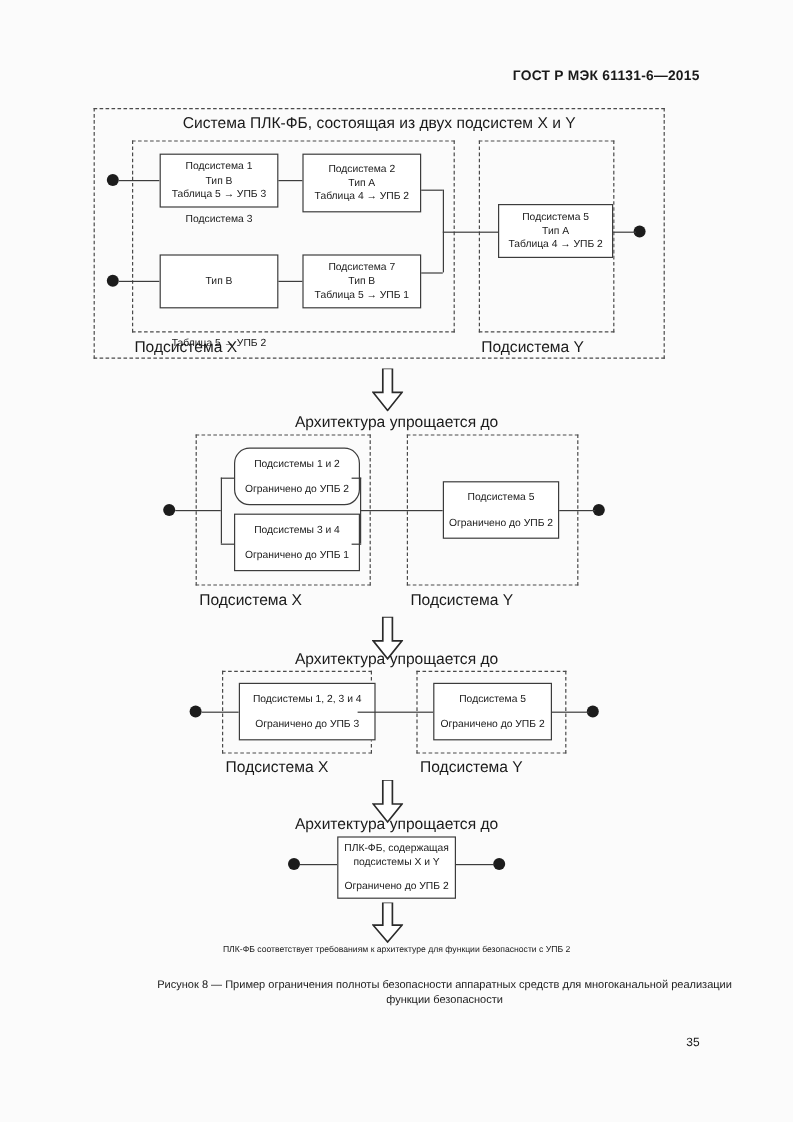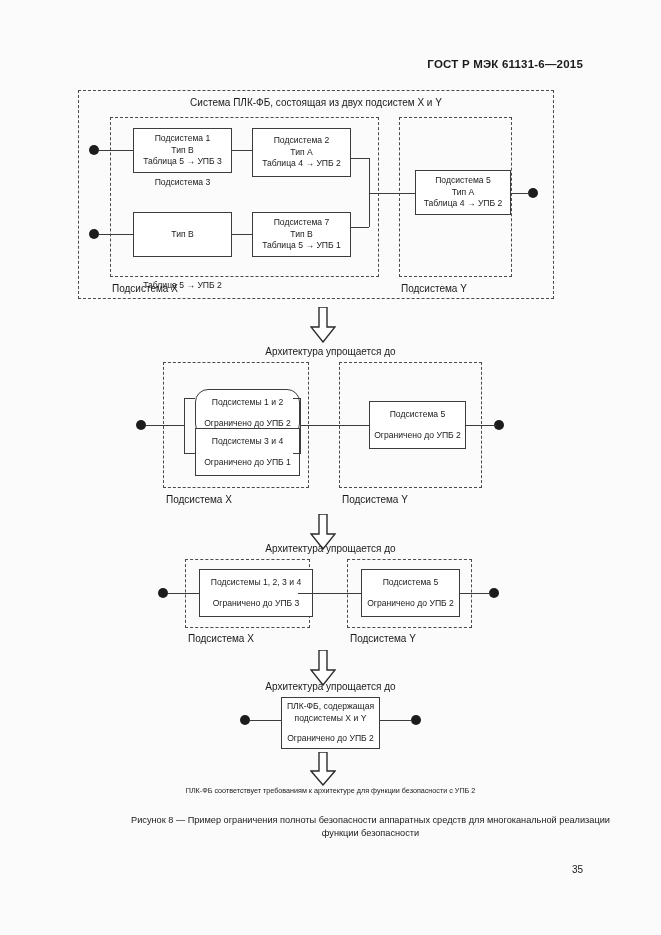--- a/index.html
+++ b/index.html
@@ -31,21 +31,21 @@
     position:absolute;box-sizing:border-box;
     border:1.1px dashed #4a4a4a;background:transparent;
   }
   .line-h{position:absolute;height:0;border-top:1.2px solid #3c3c3c;}
   .line-v{position:absolute;width:0;border-left:1.2px solid #3c3c3c;}
   .dot{
     position:absolute;width:10px;height:10px;border-radius:50%;
     background:#1c1c1c;
   }
   .lbl{
-    position:absolute;font-size:10px;line-height:11px;white-space:nowrap;
+    position:absolute;font-size:13px;line-height:11px;white-space:nowrap;
   }
   .arrow-down{position:absolute;}
   .caption{
     position:absolute;left:0;width:100%;text-align:center;
     font-size:9.2px;line-height:13px;margin-left:40px;
   }
   .concl{
     position:absolute;left:0;width:100%;text-align:center;
     font-size:7.2px;line-height:10px;
   }
@@ -137,21 +137,21 @@
 
     <div class="dot" style="left:136px;top:420px;"></div>
     <div class="dot" style="left:494px;top:420px;"></div>
 
     <div class="line-h" style="left:146px;top:425px;width:38px;"></div>
 
     <div class="line-v" style="left:184px;top:398px;height:55px;"></div>
     <div class="line-h" style="left:184px;top:398px;width:11px;"></div>
     <div class="line-h" style="left:184px;top:453px;width:11px;"></div>
 
-    <div class="solid-box" style="left:195px;top:389px;width:105px;height:48px;border-radius:13px;">
+    <div class="solid-box" style="left:195px;top:373px;width:105px;height:48px;border-radius:13px;">
       <span class="bx-l1">Подсистемы 1 и 2</span>
       <span class="bx-l1" style="margin-top:9px;">Ограничено до УПБ 2</span>
     </div>
     <div class="solid-box" style="left:195px;top:428px;width:105px;height:48px;">
       <span class="bx-l1">Подсистемы 3 и 4</span>
       <span class="bx-l1" style="margin-top:9px;">Ограничено до УПБ 1</span>
     </div>
 
     <div class="line-v" style="left:300px;top:398px;height:55px;"></div>
     <div class="line-h" style="left:293px;top:398px;width:8px;"></div>

